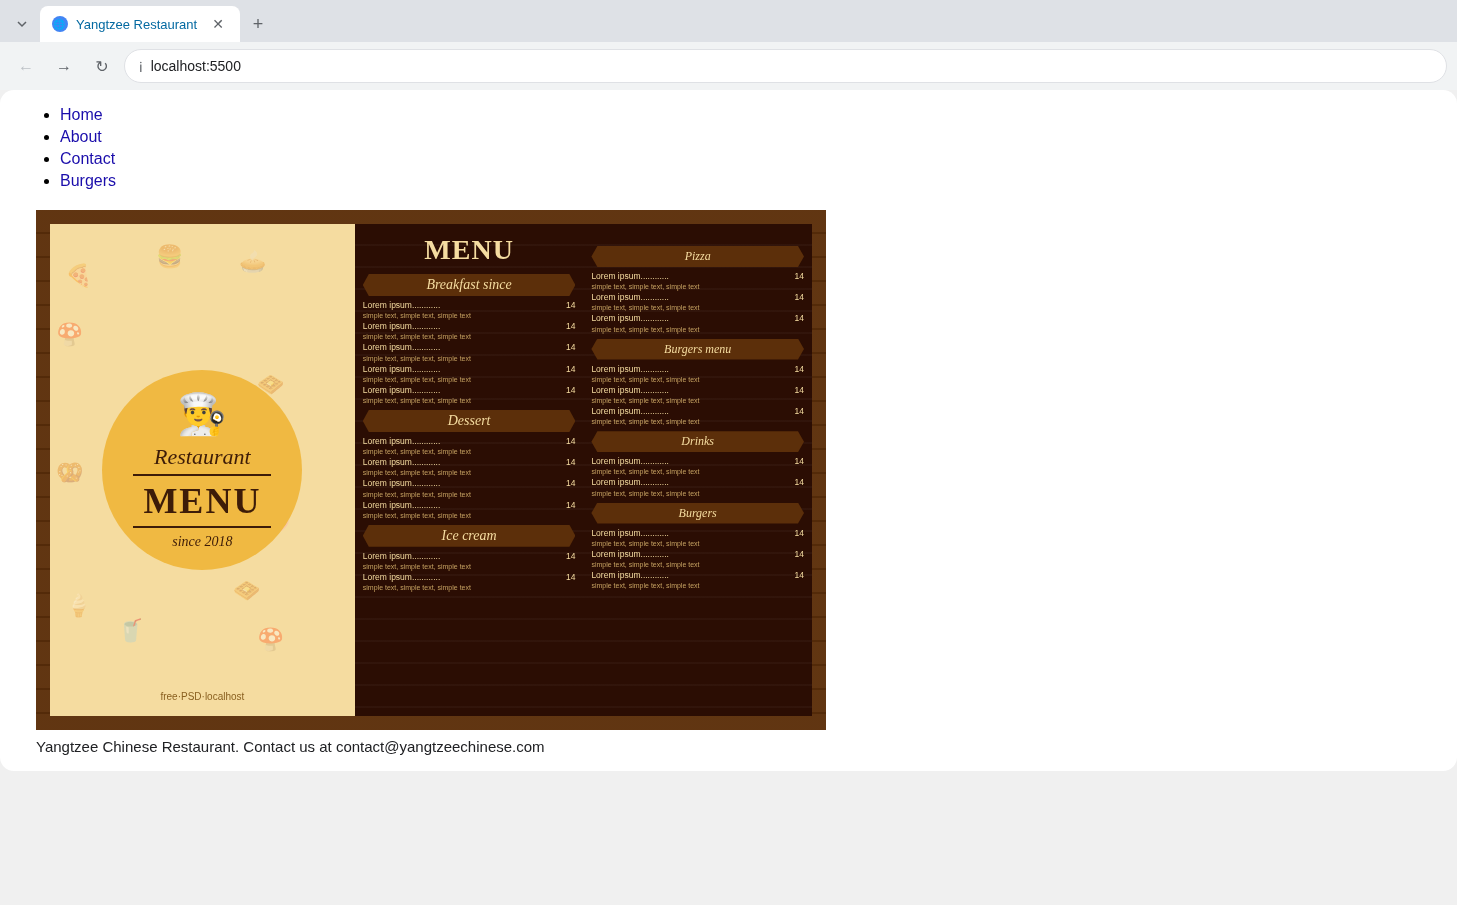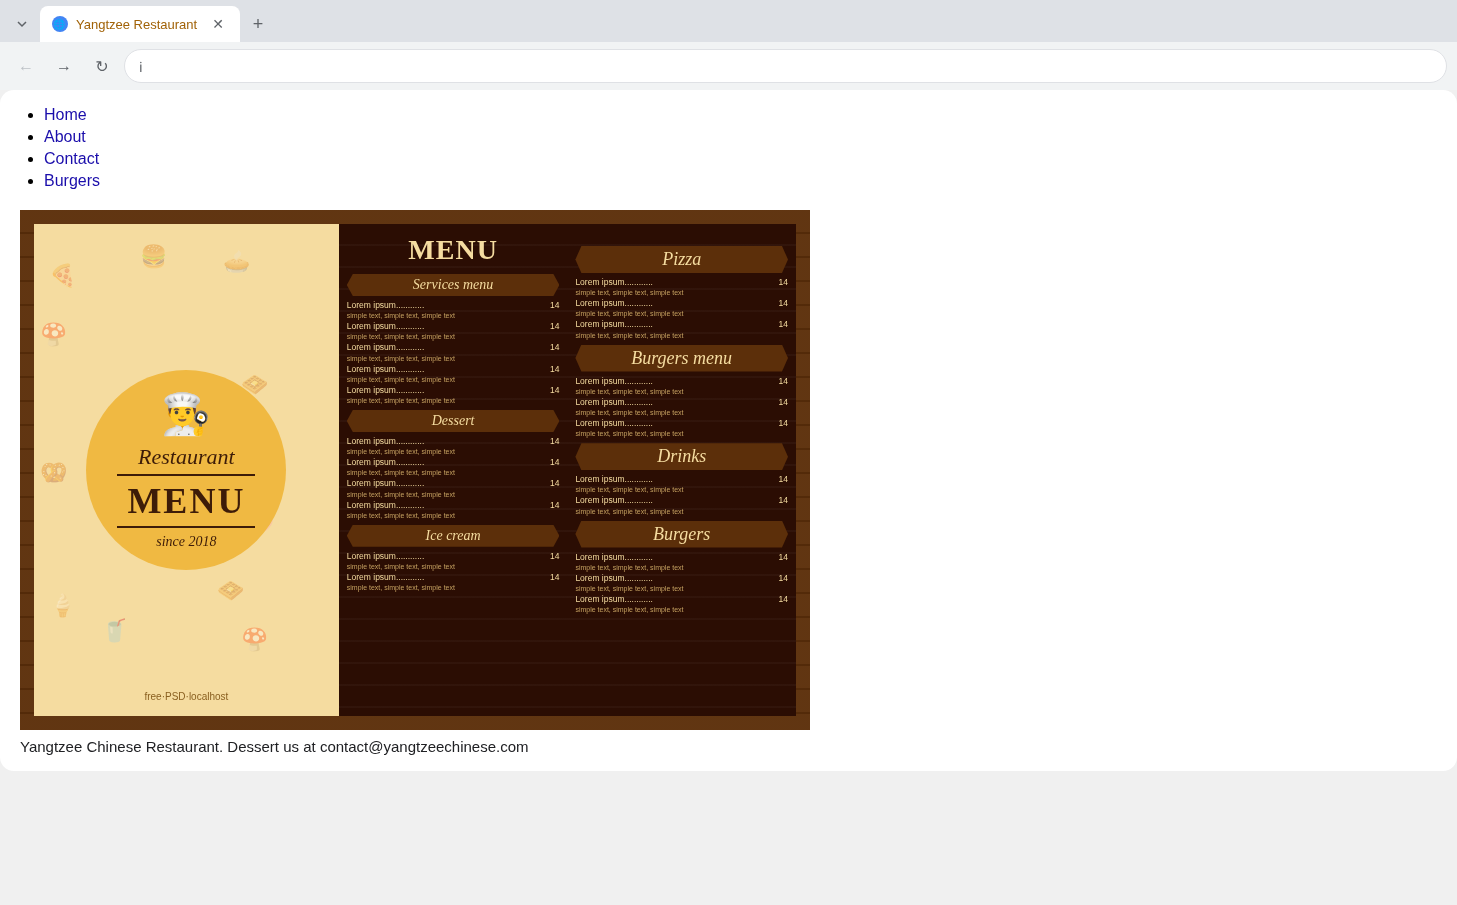--- a/index.html
+++ b/index.html
@@ -54,21 +54,21 @@
       display: flex;
       align-items: center;
       justify-content: center;
       color: white;
       font-size: 10px;
       flex-shrink: 0;
     }
 
     .tab-title {
       font-size: 13px;
-      color: #a16207;
+      color: #0369a1;
       flex: 1;
       white-space: nowrap;
       overflow: hidden;
       text-overflow: ellipsis;
     }
 
     .tab-close {
       width: 20px;
       height: 20px;
       display: flex;
@@ -135,21 +135,21 @@
 
     .address-text {
       font-size: 14px;
       color: #202124;
       flex: 1;
     }
 
     
     .page-content {
       background: #ffffff;
-      padding: 16px 20px;
+      padding: 16px 36px;
       border-radius: 14px;
     }
 
     nav ul {
       list-style: disc;
       padding-left: 24px;
       margin-bottom: 20px;
     }
 
     nav ul li {
@@ -341,21 +341,21 @@
 
     .menu-item-desc {
       color: #c4a060;
       font-size: 7px;
       margin-bottom: 2px;
     }
 
     .section-title-right {
       font-family: 'Georgia', serif;
       font-style: italic;
-      font-size: 18px;
+      font-size: 12px;
       color: #f5dca0;
       background: #5c2f0a;
       padding: 3px 8px;
       margin: 6px 0 4px 0;
       display: block;
       text-align: center;
       clip-path: polygon(6px 0%, calc(100% - 6px) 0%, 100% 50%, calc(100% - 6px) 100%, 6px 100%, 0% 50%);
     }
 
     .footer-text {
@@ -388,20 +388,21 @@
       <div class="tab-close">✕</div>
     </div>
     <div class="tab-new">+</div>
   </div>
   <div class="browser-toolbar">
     <button class="nav-btn disabled">←</button>
     <button class="nav-btn">→</button>
     <button class="nav-btn">↻</button>
     <div class="address-bar">
       <span class="address-icon">ℹ</span>
+      <span class="address-text">localhost:5500</span>
     </div>
   </div>
 </div>
 
 <div class="page-content">
   <nav>
     <ul>
       <li>
         <a href="#">Home</a>
       </li>
@@ -443,21 +444,21 @@
           <div class="since-label">since 2018</div>
         </div>
         <div class="psd-label">free·PSD·localhost</div>
       </div>
 
       <div class="right-panel">
 
         <div class="menu-col">
           <div class="menu-main-title">MENU</div>
 
-          <span class="menu-section-title">Services menu</span>
+          <span class="menu-section-title">Breakfast since</span>
 
           <div class="menu-item-row">
             <span class="menu-item-name">Lorem ipsum............</span>
             <span class="menu-item-price">14</span>
           </div>
           <div class="menu-item-desc">simple text, simple text, simple text</div>
 
           <div class="menu-item-row">
             <span class="menu-item-name">Lorem ipsum............</span>
             <span class="menu-item-price">14</span>
@@ -597,14 +598,14 @@
             <span class="menu-item-name">Lorem ipsum............</span>
             <span class="menu-item-price">14</span>
           </div>
           <div class="menu-item-desc">simple text, simple text, simple text</div>
         </div>
 
       </div>
     </div>
   </div>
 
-  <p class="footer-text">Yangtzee Chinese Restaurant. Dessert us at contact@yangtzeechinese.com</p>
+  <p class="footer-text">Yangtzee Chinese Restaurant. Contact us at contact@yangtzeechinese.com</p>
 </div>
 
 </body></html>

